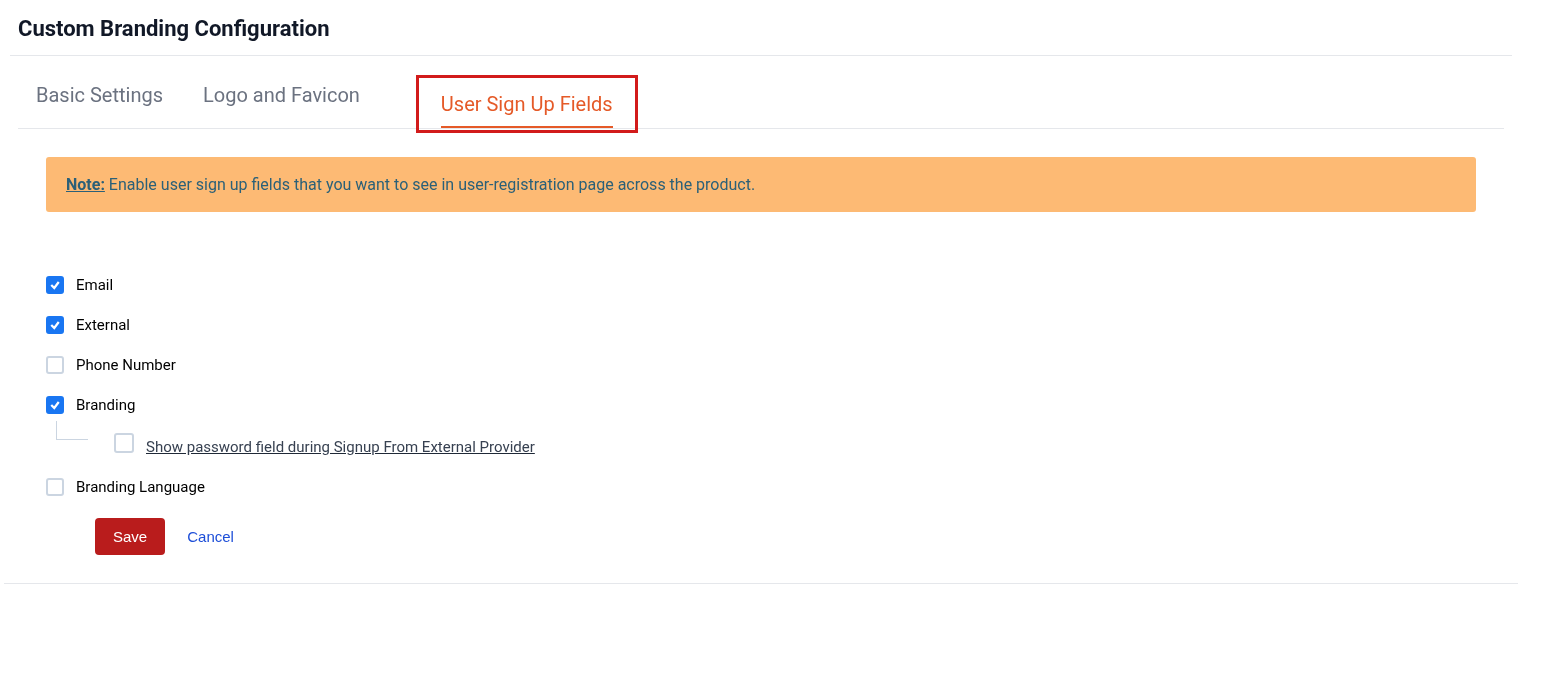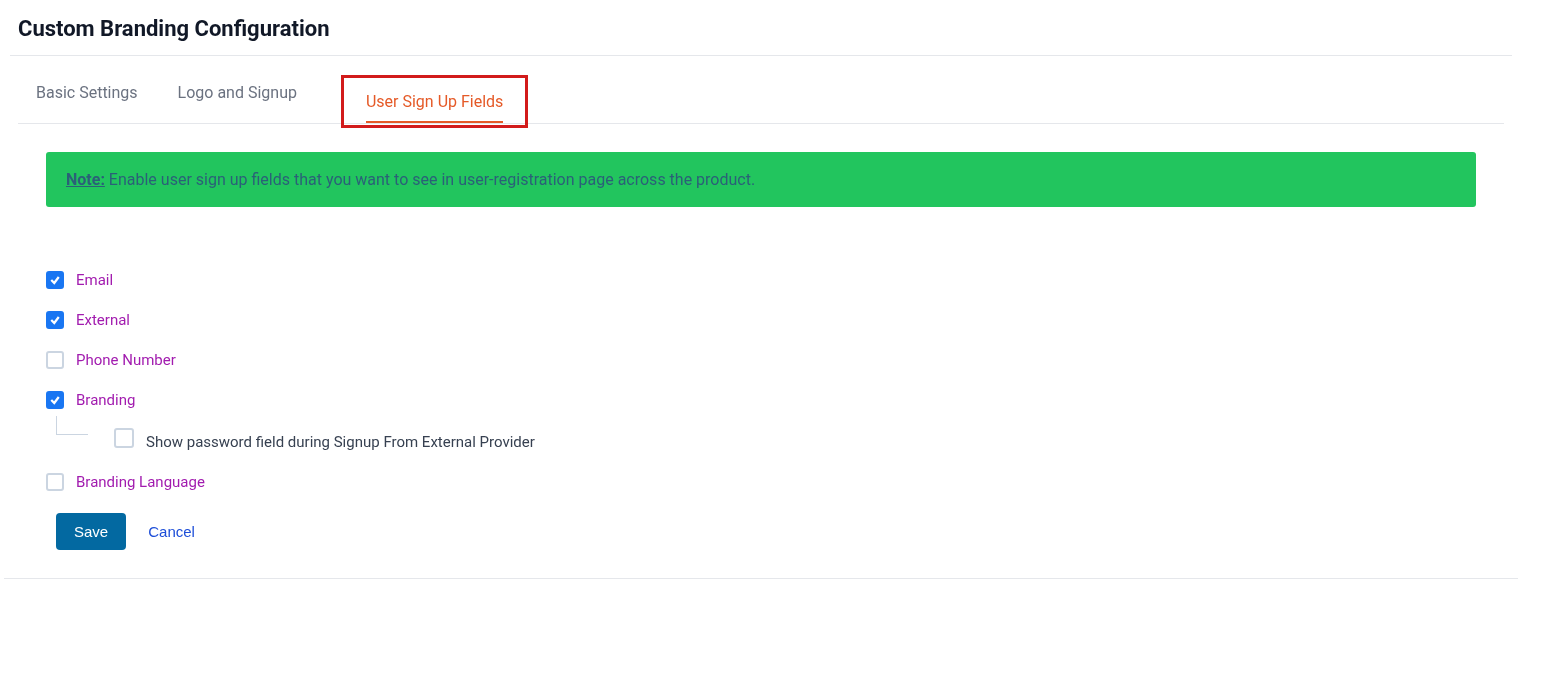--- a/index.html
+++ b/index.html
@@ -28,47 +28,47 @@
   .tabs {
     display: flex;
     align-items: center;
     gap: 40px;
     padding: 20px 18px 0 18px;
     border-bottom: 1px solid #e5e7eb;
     margin: 0 18px;
   }
   .tab {
     padding: 0 0 14px 0;
-    font-size: 16px;
+    font-size: 20px;
     color: #6b7280;
     cursor: pointer;
   }
   .tab.active {
     color: #e55a28;
     border-bottom: 2px solid #e55a28;
     position: relative;
   }
   .tab.highlight-box {
     border: 3px solid #d21b1b;
     padding: 14px 22px;
-    margin: -3px 0 -3px 4px;
+    margin: -3px 0 -3px 16px;
     position: relative;
     top: 2px;
   }
   .tab.highlight-box .tab-inner {
     display: inline-block;
     border-bottom: 2px solid #e55a28;
     padding-bottom: 10px;
     margin-bottom: -14px;
   }
   .content {
     padding: 28px 46px 18px 46px;
   }
   .note-callout {
-    background: #22c55e;
+    background: #fdba74;
     color: #2b6078;
     padding: 18px 20px;
     border-radius: 3px;
     font-size: 16px;
   }
   .note-callout .note-label {
     font-weight: 700;
     text-decoration: underline;
   }
   .fields {
@@ -103,28 +103,29 @@
   .checkbox svg {
     display: none;
     width: 12px;
     height: 12px;
     stroke: #fff;
     stroke-width: 3;
     fill: none;
   }
   .field-label {
     font-size: 15px;
-    color: #a21caf;
+    color: #000000;
   }
   .sub-row {
     display: flex;
     align-items: center;
     gap: 12px;
     margin: -6px 0 22px 0;
     padding-left: 10px;
+    text-decoration: underline;
   }
   .nest-connector {
     width: 40px;
     height: 24px;
     position: relative;
   }
   .nest-connector::before {
     content: "";
     position: absolute;
     left: 0;
@@ -153,27 +154,28 @@
     padding-top: 8px;
   }
   .actions {
     display: flex;
     align-items: center;
     gap: 22px;
     margin-top: 12px;
     padding-left: 10px;
   }
   .btn-save {
-    background: #0369a1;
+    background: #b91c1c;
     color: #fff;
     border: none;
     border-radius: 4px;
     padding: 10px 18px;
     font-size: 15px;
     cursor: pointer;
+    margin-left: 39px;
   }
   .btn-cancel {
     background: none;
     border: none;
     color: #1d4ed8;
     font-size: 15px;
     cursor: pointer;
     padding: 10px 0;
   }
   .bottom-line {
@@ -184,21 +186,21 @@
 </style>
 </head>
 <body>
 
 <div class="page">
   <div class="page-title">Custom Branding Configuration</div>
   <hr class="hr-top">
 
   <div class="tabs">
     <div class="tab">Basic Settings</div>
-    <div class="tab">Logo and Signup</div>
+    <div class="tab">Logo and Favicon</div>
     <div class="tab active highlight-box">
       <span class="tab-inner">User Sign Up Fields</span>
     </div>
   </div>
 
   <div class="content">
     <div class="note-callout">
       <span class="note-label">Note:</span>
       <span>Enable user sign up fields that you want to see in user-registration page across the product.</span>
     </div>

